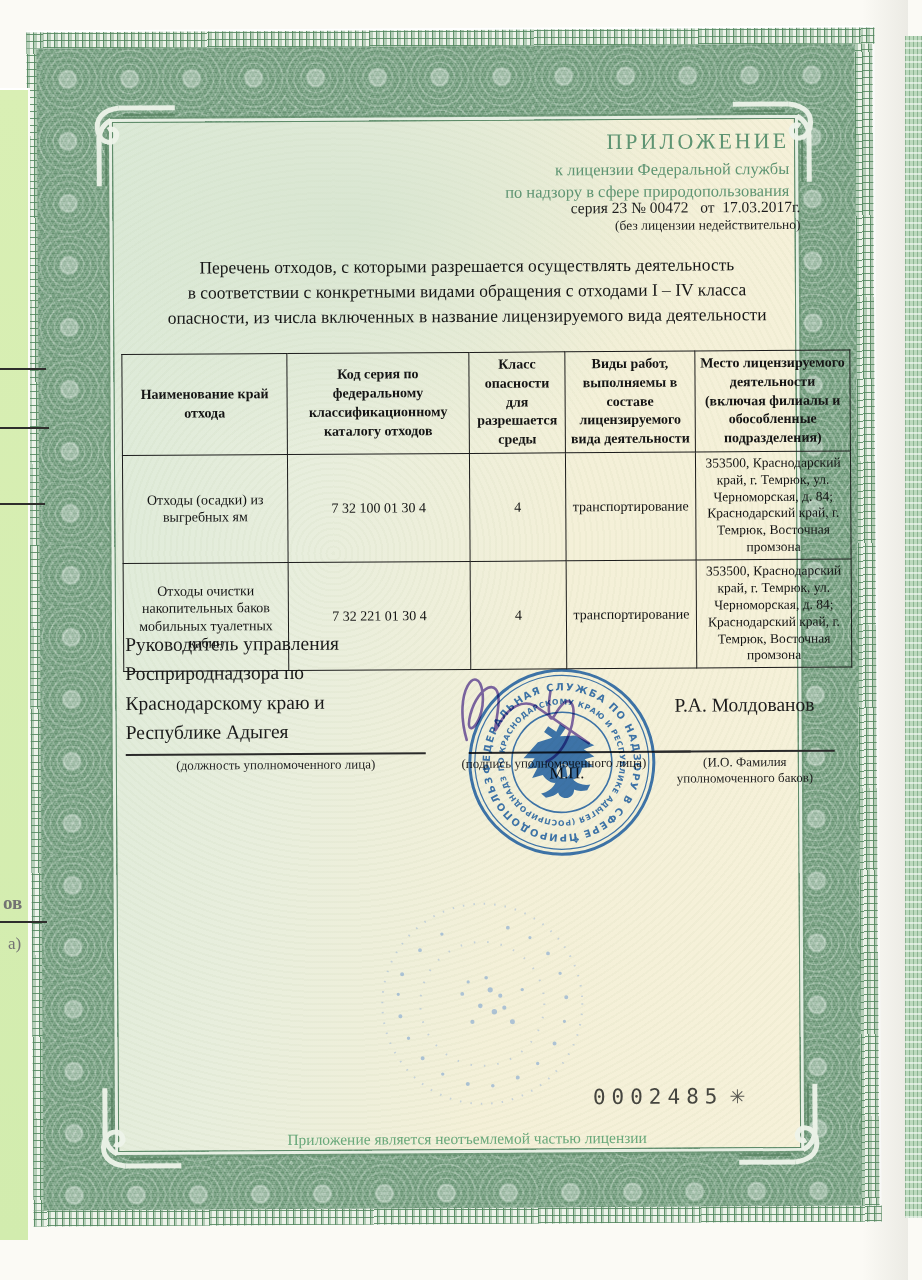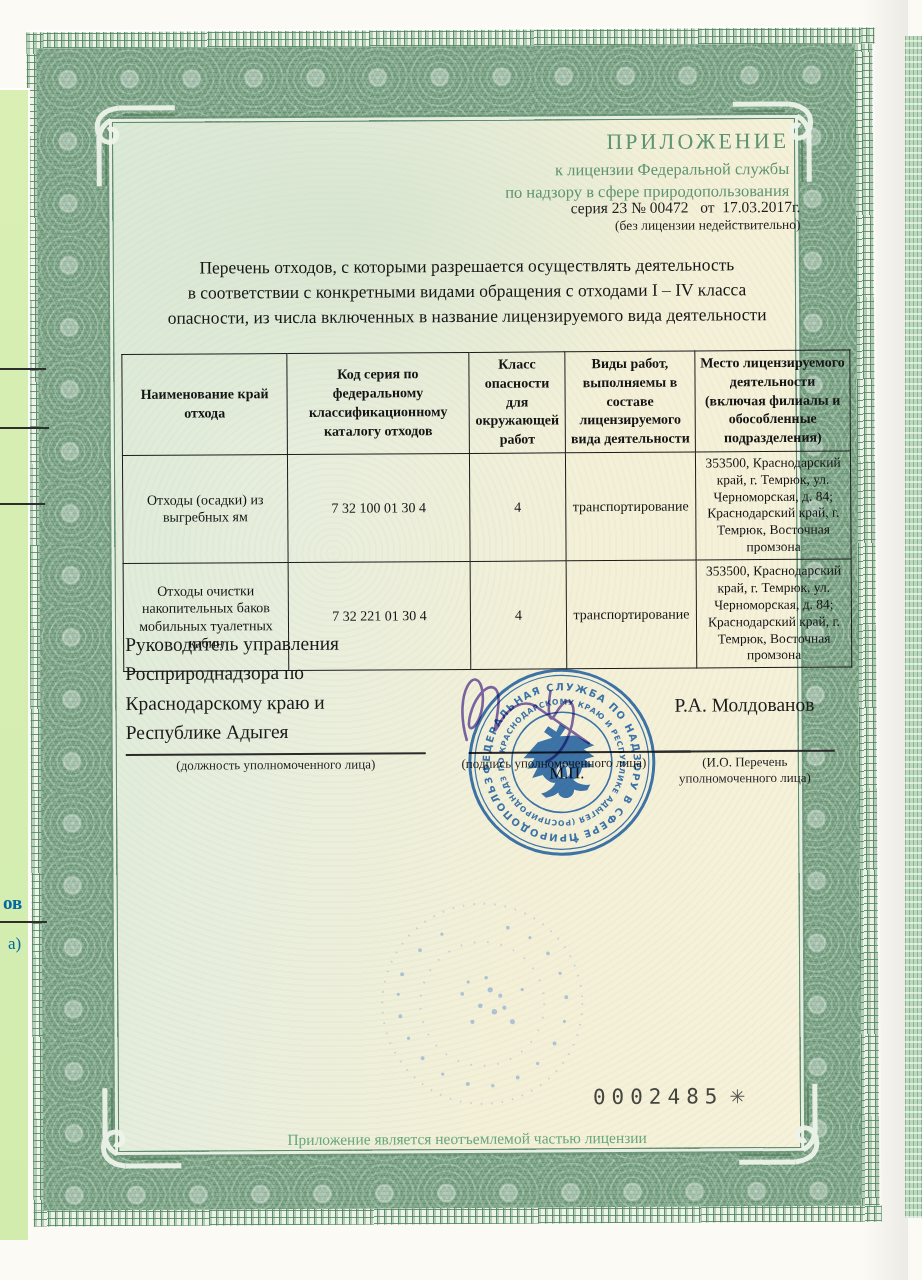--- a/index.html
+++ b/index.html
@@ -20,21 +20,21 @@
   }
   .underlay-right{
     position:absolute;right:0;top:36px;width:17px;bottom:62px;
     background:
       repeating-linear-gradient(0deg,rgba(255,255,255,.55) 0 2px,transparent 2px 7px),
       repeating-linear-gradient(90deg,rgba(90,140,100,.5) 0 1px,transparent 1px 4px),
       #bcd9bd;
     z-index:5;
   }
   .u-line{position:absolute;left:0;height:2px;background:#2e2e2c;z-index:6;}
-  .u-frag{position:absolute;z-index:6;font-weight:bold;color:#0369a1;}
+  .u-frag{position:absolute;z-index:6;font-weight:bold;color:#737373;}
   
   .cert{
     position:absolute;left:30px;top:28px;width:848px;height:1196px;
     transform:rotate(-0.35deg);transform-origin:50% 50%;
     background:#fff;
   }
   .checker{
     position:absolute;
     background-color:#eef3ea;
     background-image:
@@ -184,21 +184,21 @@
         <col class="c1">
         <col class="c2">
         <col class="c3">
         <col class="c4">
         <col class="c5">
       </colgroup>
     <tbody>
         <tr>
       <th>Наименование край отхода</th>
       <th>Код серия по федеральному классификационному каталогу отходов</th>
-      <th>Класс опасности для окружающей работ</th>
+      <th>Класс опасности для разрешается среды</th>
       <th>Виды работ, выполняемы в составе лицензируемого вида деятельности</th>
       <th>Место лицензируемого деятельности (включая филиалы и обособленные подразделения)</th>
     </tr>
     <tr class="r1">
       <td>Отходы (осадки) из выгребных ям</td>
       <td>7 32 100 01 30 4</td>
       <td>4</td>
       <td>транспортирование</td>
       <td class="loc">353500, Краснодарский край, г. Темрюк, ул. Черноморская, д. 84; Краснодарский край, г. Темрюк, Восточная промзона</td>
     </tr>
@@ -220,21 +220,21 @@
   </div>
   <div class="rule" style="left:95px;top:724px;width:300px"></div>
   <div class="cap" style="left:120px;top:728px;width:250px">(должность уполномоченного лица)</div>
 
   <div class="rule" style="left:438px;top:724px;width:222px"></div>
   <div class="cap" style="left:428px;top:728px;width:190px">(подпись уполномоченного лица)</div>
   <div class="abs mp">М.П.</div>
 
   <div class="abs signer">Р.А. Молдованов</div>
   <div class="rule" style="left:624px;top:724px;width:180px"></div>
-  <div class="cap" style="left:624px;top:728px;width:180px">(И.О. Перечень уполномоченного лица)</div>
+  <div class="cap" style="left:624px;top:728px;width:180px">(И.О. Фамилия уполномоченного баков)</div>
 
   <svg class="stamp" width="206" height="206" viewBox="0 0 206 206">
     <defs>
       <path id="arcOut" d="M31,103 a72,72 0 1,1 144,0 a72,72 0 1,1 -144,0"></path>
       <path id="arcIn" d="M45,103 a58,58 0 1,1 116,0 a58,58 0 1,1 -116,0"></path>
     </defs>
     <g stroke="#2f6fc0" fill="none">
       <circle cx="103" cy="103" r="92" stroke-width="3"></circle>
       <circle cx="103" cy="103" r="87" stroke-width="1.2"></circle>
       <circle cx="103" cy="103" r="50" stroke-width="1.6"></circle>

